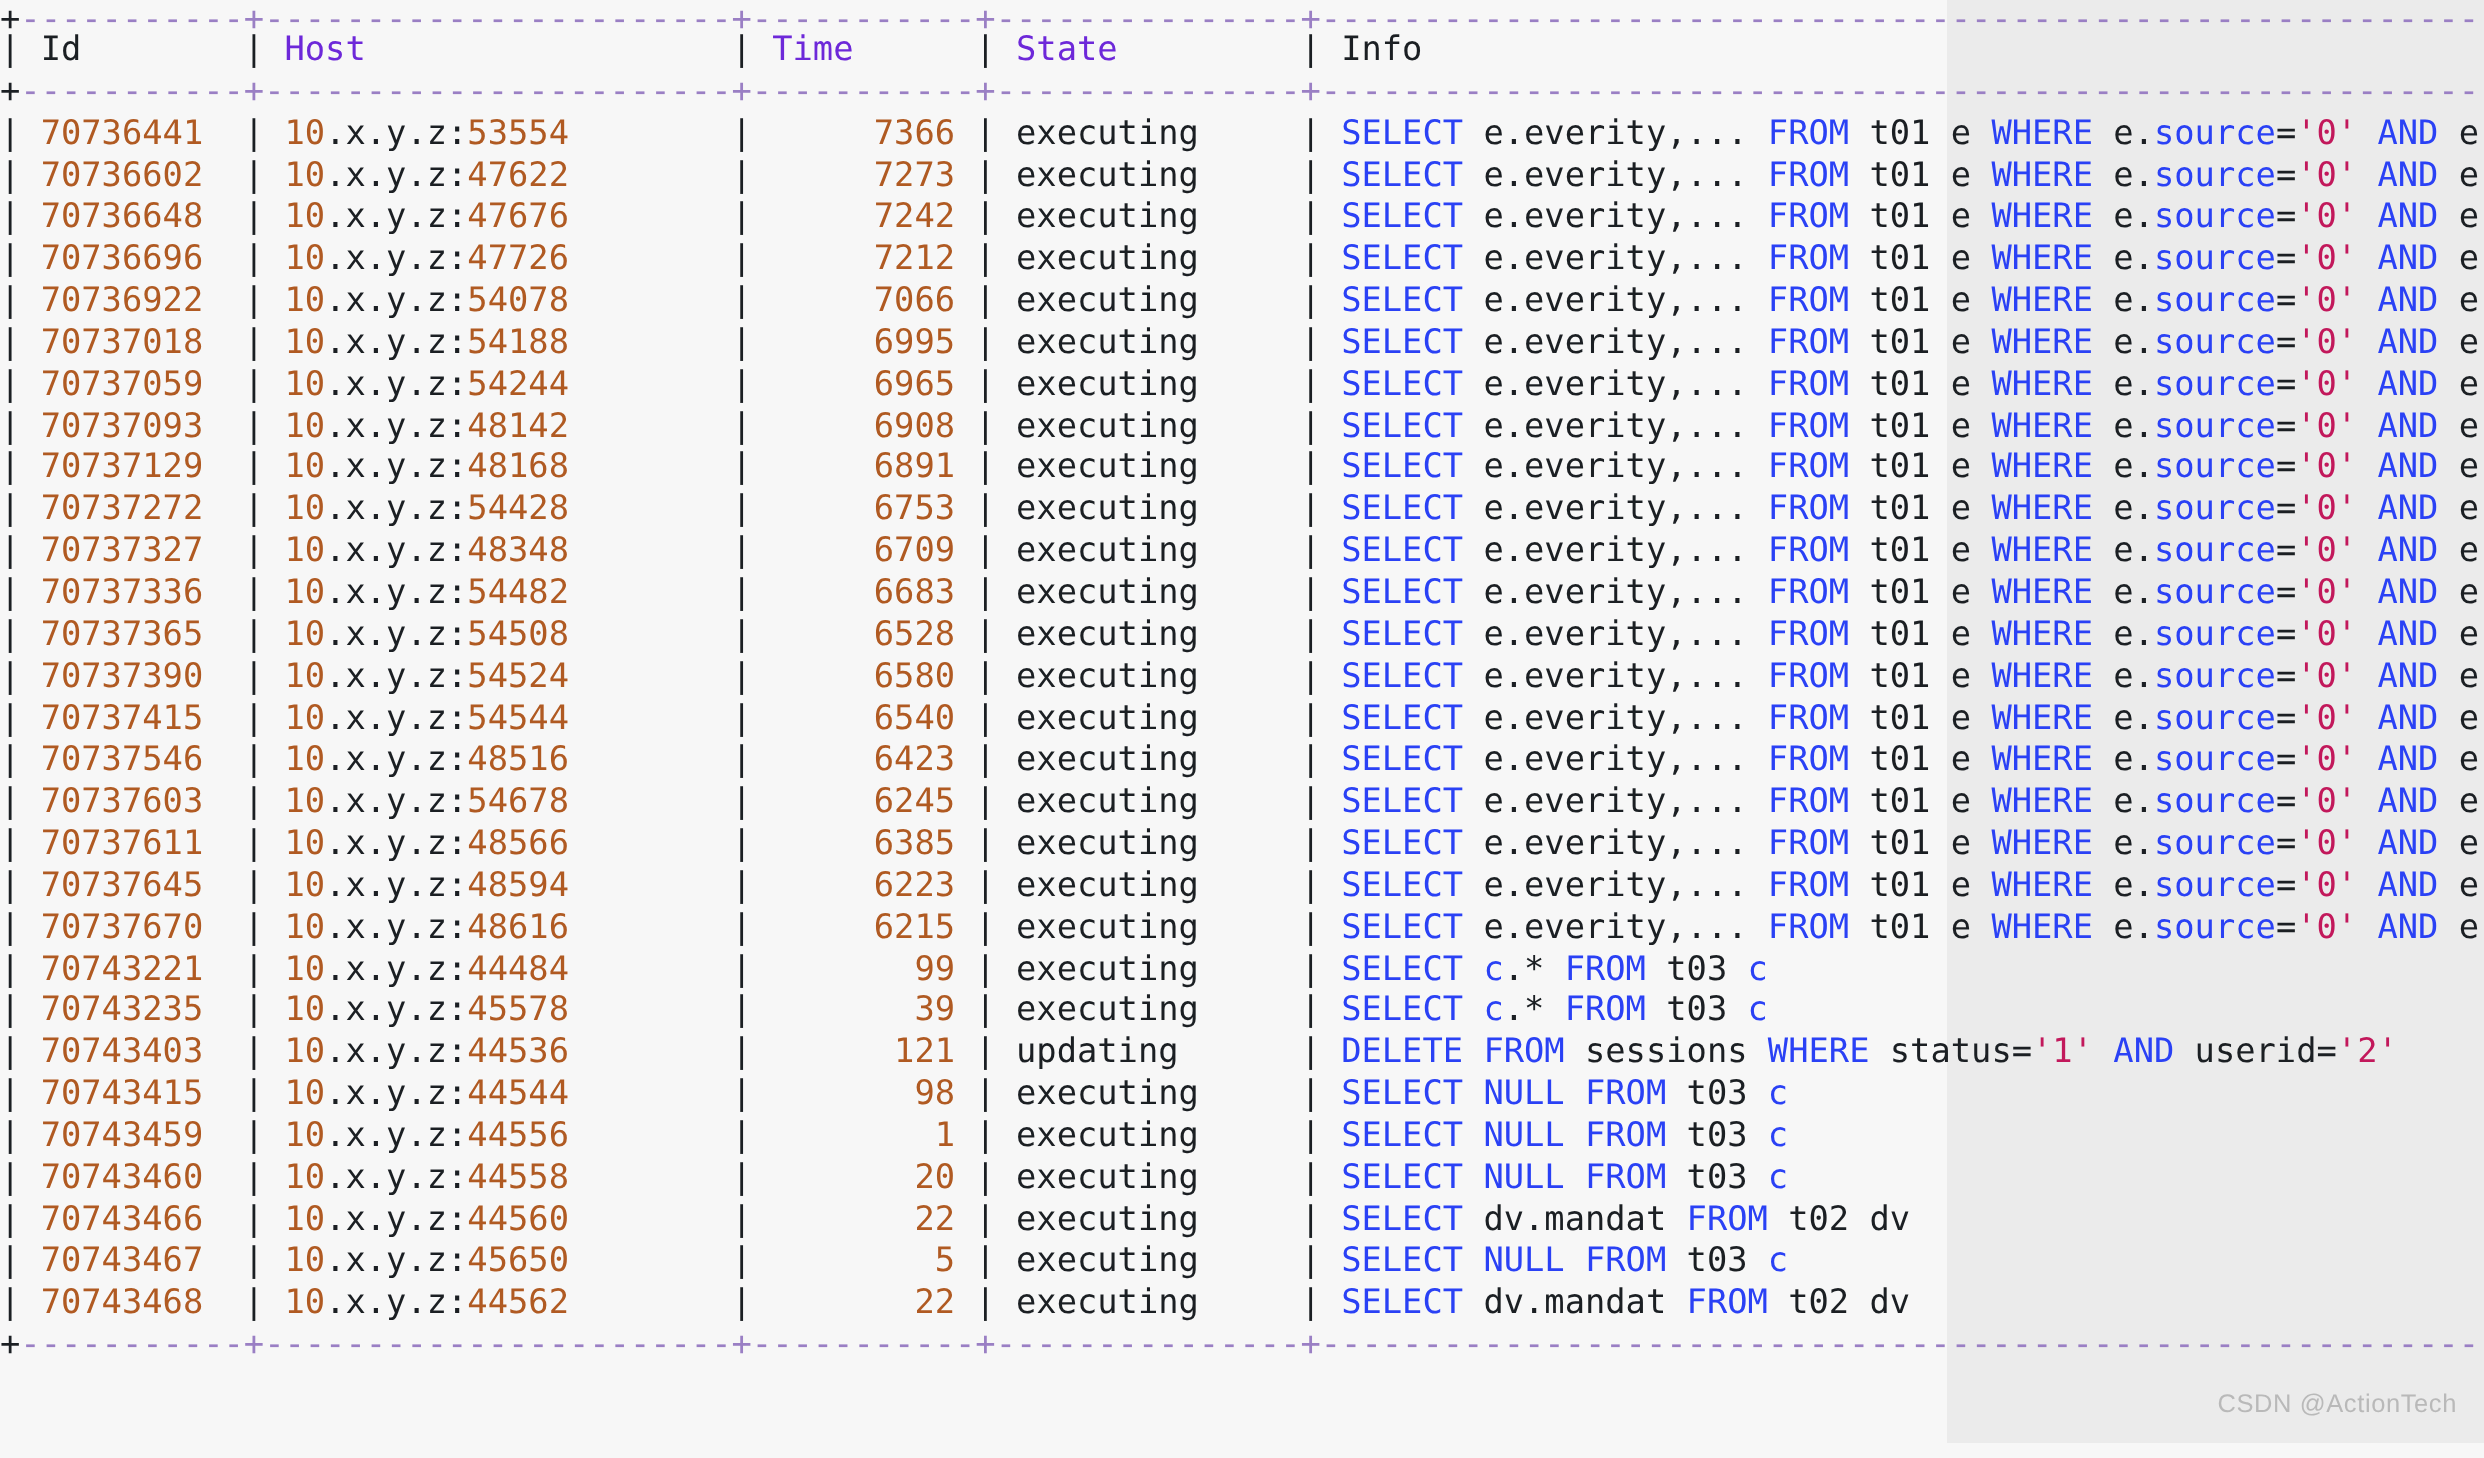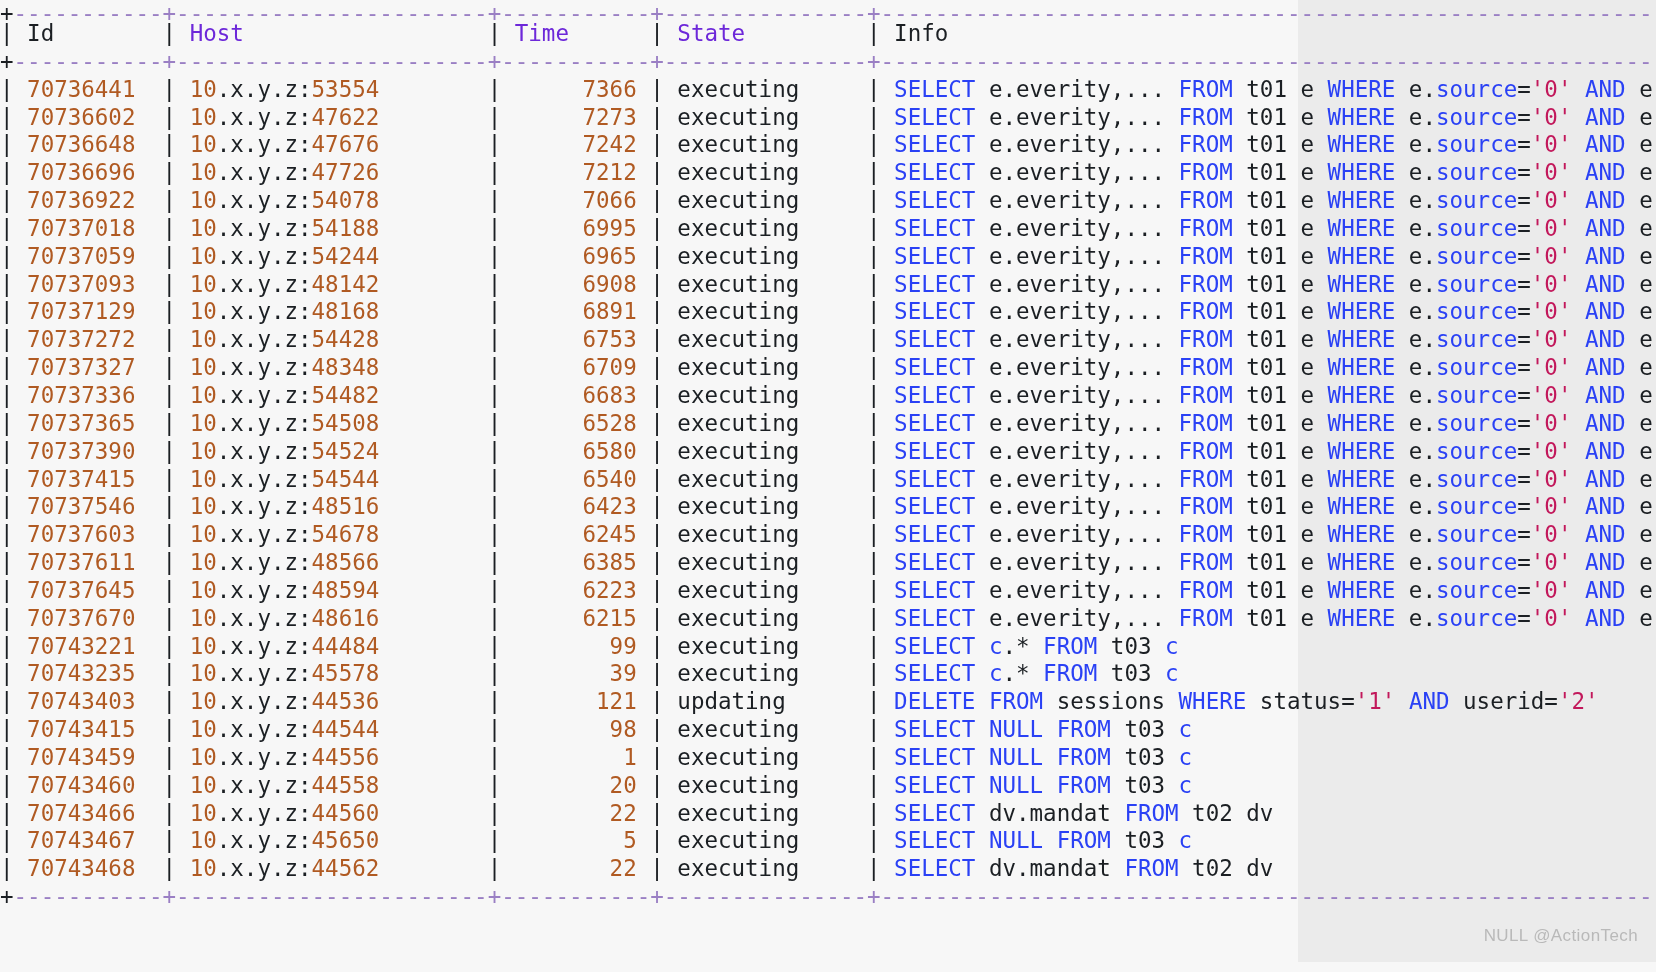--- a/index.html
+++ b/index.html
@@ -48,14 +48,14 @@
     font-size:17px;color:#b9b9b9;letter-spacing:.4px;
     white-space:pre;
   }
 </style>
 </head>
 <body>
 
 <div id="root">
   <div id="gray-pane"></div>
   <div id="term"><div class="line"><span class="pipe">+</span><span class="rule">-----------</span><span class="rule">+</span><span class="rule">-----------------------</span><span class="rule">+</span><span class="rule">-----------</span><span class="rule">+</span><span class="rule">---------------</span><span class="rule">+</span><span class="rule">------------------------------------------------------------------------------------------</span></div><div class="line"><span class="pipe">| </span><span class="hdrp">Id       </span><span class="pipe"> | </span><span class="hdr">Host                 </span><span class="pipe"> | </span><span class="hdr">Time     </span><span class="pipe"> | </span><span class="hdr">State        </span><span class="pipe"> | </span><span class="hdrp">Info</span></div><div class="line"><span class="pipe">+</span><span class="rule">-----------</span><span class="rule">+</span><span class="rule">-----------------------</span><span class="rule">+</span><span class="rule">-----------</span><span class="rule">+</span><span class="rule">---------------</span><span class="rule">+</span><span class="rule">------------------------------------------------------------------------------------------</span></div><div class="line"><span class="pipe">| </span><span class="num">70736441</span><span class="plain"> </span><span class="pipe"> | </span><span class="num">10</span><span class="plain">.x.y.z:</span><span class="num">53554</span><span class="plain">       </span><span class="pipe"> | </span><span class="plain">     </span><span class="num">7366</span><span class="pipe"> | </span><span class="plain">executing    </span><span class="pipe"> | </span><span><span class="kw">SELECT</span><span class="plain"> e.everity,... </span><span class="kw">FROM</span><span class="plain"> t01 e </span><span class="kw">WHERE</span><span class="plain"> e.</span><span class="kw">source</span><span class="plain">=</span><span class="str">'0'</span><span class="plain"> </span><span class="kw">AND</span><span class="plain"> e.ob</span></span><span class="pipe" style="position: absolute; left: 1640px;"> | </span></div><div class="line"><span class="pipe">| </span><span class="num">70736602</span><span class="plain"> </span><span class="pipe"> | </span><span class="num">10</span><span class="plain">.x.y.z:</span><span class="num">47622</span><span class="plain">       </span><span class="pipe"> | </span><span class="plain">     </span><span class="num">7273</span><span class="pipe"> | </span><span class="plain">executing    </span><span class="pipe"> | </span><span><span class="kw">SELECT</span><span class="plain"> e.everity,... </span><span class="kw">FROM</span><span class="plain"> t01 e </span><span class="kw">WHERE</span><span class="plain"> e.</span><span class="kw">source</span><span class="plain">=</span><span class="str">'0'</span><span class="plain"> </span><span class="kw">AND</span><span class="plain"> e.ob</span></span><span class="pipe" style="position: absolute; left: 1640px;"> | </span></div><div class="line"><span class="pipe">| </span><span class="num">70736648</span><span class="plain"> </span><span class="pipe"> | </span><span class="num">10</span><span class="plain">.x.y.z:</span><span class="num">47676</span><span class="plain">       </span><span class="pipe"> | </span><span class="plain">     </span><span class="num">7242</span><span class="pipe"> | </span><span class="plain">executing    </span><span class="pipe"> | </span><span><span class="kw">SELECT</span><span class="plain"> e.everity,... </span><span class="kw">FROM</span><span class="plain"> t01 e </span><span class="kw">WHERE</span><span class="plain"> e.</span><span class="kw">source</span><span class="plain">=</span><span class="str">'0'</span><span class="plain"> </span><span class="kw">AND</span><span class="plain"> e.ob</span></span><span class="pipe" style="position: absolute; left: 1640px;"> | </span></div><div class="line"><span class="pipe">| </span><span class="num">70736696</span><span class="plain"> </span><span class="pipe"> | </span><span class="num">10</span><span class="plain">.x.y.z:</span><span class="num">47726</span><span class="plain">       </span><span class="pipe"> | </span><span class="plain">     </span><span class="num">7212</span><span class="pipe"> | </span><span class="plain">executing    </span><span class="pipe"> | </span><span><span class="kw">SELECT</span><span class="plain"> e.everity,... </span><span class="kw">FROM</span><span class="plain"> t01 e </span><span class="kw">WHERE</span><span class="plain"> e.</span><span class="kw">source</span><span class="plain">=</span><span class="str">'0'</span><span class="plain"> </span><span class="kw">AND</span><span class="plain"> e.ob</span></span><span class="pipe" style="position: absolute; left: 1640px;"> | </span></div><div class="line"><span class="pipe">| </span><span class="num">70736922</span><span class="plain"> </span><span class="pipe"> | </span><span class="num">10</span><span class="plain">.x.y.z:</span><span class="num">54078</span><span class="plain">       </span><span class="pipe"> | </span><span class="plain">     </span><span class="num">7066</span><span class="pipe"> | </span><span class="plain">executing    </span><span class="pipe"> | </span><span><span class="kw">SELECT</span><span class="plain"> e.everity,... </span><span class="kw">FROM</span><span class="plain"> t01 e </span><span class="kw">WHERE</span><span class="plain"> e.</span><span class="kw">source</span><span class="plain">=</span><span class="str">'0'</span><span class="plain"> </span><span class="kw">AND</span><span class="plain"> e.ob</span></span><span class="pipe" style="position: absolute; left: 1640px;"> | </span></div><div class="line"><span class="pipe">| </span><span class="num">70737018</span><span class="plain"> </span><span class="pipe"> | </span><span class="num">10</span><span class="plain">.x.y.z:</span><span class="num">54188</span><span class="plain">       </span><span class="pipe"> | </span><span class="plain">     </span><span class="num">6995</span><span class="pipe"> | </span><span class="plain">executing    </span><span class="pipe"> | </span><span><span class="kw">SELECT</span><span class="plain"> e.everity,... </span><span class="kw">FROM</span><span class="plain"> t01 e </span><span class="kw">WHERE</span><span class="plain"> e.</span><span class="kw">source</span><span class="plain">=</span><span class="str">'0'</span><span class="plain"> </span><span class="kw">AND</span><span class="plain"> e.ob</span></span><span class="pipe" style="position: absolute; left: 1640px;"> | </span></div><div class="line"><span class="pipe">| </span><span class="num">70737059</span><span class="plain"> </span><span class="pipe"> | </span><span class="num">10</span><span class="plain">.x.y.z:</span><span class="num">54244</span><span class="plain">       </span><span class="pipe"> | </span><span class="plain">     </span><span class="num">6965</span><span class="pipe"> | </span><span class="plain">executing    </span><span class="pipe"> | </span><span><span class="kw">SELECT</span><span class="plain"> e.everity,... </span><span class="kw">FROM</span><span class="plain"> t01 e </span><span class="kw">WHERE</span><span class="plain"> e.</span><span class="kw">source</span><span class="plain">=</span><span class="str">'0'</span><span class="plain"> </span><span class="kw">AND</span><span class="plain"> e.ob</span></span><span class="pipe" style="position: absolute; left: 1640px;"> | </span></div><div class="line"><span class="pipe">| </span><span class="num">70737093</span><span class="plain"> </span><span class="pipe"> | </span><span class="num">10</span><span class="plain">.x.y.z:</span><span class="num">48142</span><span class="plain">       </span><span class="pipe"> | </span><span class="plain">     </span><span class="num">6908</span><span class="pipe"> | </span><span class="plain">executing    </span><span class="pipe"> | </span><span><span class="kw">SELECT</span><span class="plain"> e.everity,... </span><span class="kw">FROM</span><span class="plain"> t01 e </span><span class="kw">WHERE</span><span class="plain"> e.</span><span class="kw">source</span><span class="plain">=</span><span class="str">'0'</span><span class="plain"> </span><span class="kw">AND</span><span class="plain"> e.ob</span></span><span class="pipe" style="position: absolute; left: 1640px;"> | </span></div><div class="line"><span class="pipe">| </span><span class="num">70737129</span><span class="plain"> </span><span class="pipe"> | </span><span class="num">10</span><span class="plain">.x.y.z:</span><span class="num">48168</span><span class="plain">       </span><span class="pipe"> | </span><span class="plain">     </span><span class="num">6891</span><span class="pipe"> | </span><span class="plain">executing    </span><span class="pipe"> | </span><span><span class="kw">SELECT</span><span class="plain"> e.everity,... </span><span class="kw">FROM</span><span class="plain"> t01 e </span><span class="kw">WHERE</span><span class="plain"> e.</span><span class="kw">source</span><span class="plain">=</span><span class="str">'0'</span><span class="plain"> </span><span class="kw">AND</span><span class="plain"> e.ob</span></span><span class="pipe" style="position: absolute; left: 1640px;"> | </span></div><div class="line"><span class="pipe">| </span><span class="num">70737272</span><span class="plain"> </span><span class="pipe"> | </span><span class="num">10</span><span class="plain">.x.y.z:</span><span class="num">54428</span><span class="plain">       </span><span class="pipe"> | </span><span class="plain">     </span><span class="num">6753</span><span class="pipe"> | </span><span class="plain">executing    </span><span class="pipe"> | </span><span><span class="kw">SELECT</span><span class="plain"> e.everity,... </span><span class="kw">FROM</span><span class="plain"> t01 e </span><span class="kw">WHERE</span><span class="plain"> e.</span><span class="kw">source</span><span class="plain">=</span><span class="str">'0'</span><span class="plain"> </span><span class="kw">AND</span><span class="plain"> e.ob</span></span><span class="pipe" style="position: absolute; left: 1640px;"> | </span></div><div class="line"><span class="pipe">| </span><span class="num">70737327</span><span class="plain"> </span><span class="pipe"> | </span><span class="num">10</span><span class="plain">.x.y.z:</span><span class="num">48348</span><span class="plain">       </span><span class="pipe"> | </span><span class="plain">     </span><span class="num">6709</span><span class="pipe"> | </span><span class="plain">executing    </span><span class="pipe"> | </span><span><span class="kw">SELECT</span><span class="plain"> e.everity,... </span><span class="kw">FROM</span><span class="plain"> t01 e </span><span class="kw">WHERE</span><span class="plain"> e.</span><span class="kw">source</span><span class="plain">=</span><span class="str">'0'</span><span class="plain"> </span><span class="kw">AND</span><span class="plain"> e.ob</span></span><span class="pipe" style="position: absolute; left: 1640px;"> | </span></div><div class="line"><span class="pipe">| </span><span class="num">70737336</span><span class="plain"> </span><span class="pipe"> | </span><span class="num">10</span><span class="plain">.x.y.z:</span><span class="num">54482</span><span class="plain">       </span><span class="pipe"> | </span><span class="plain">     </span><span class="num">6683</span><span class="pipe"> | </span><span class="plain">executing    </span><span class="pipe"> | </span><span><span class="kw">SELECT</span><span class="plain"> e.everity,... </span><span class="kw">FROM</span><span class="plain"> t01 e </span><span class="kw">WHERE</span><span class="plain"> e.</span><span class="kw">source</span><span class="plain">=</span><span class="str">'0'</span><span class="plain"> </span><span class="kw">AND</span><span class="plain"> e.ob</span></span><span class="pipe" style="position: absolute; left: 1640px;"> | </span></div><div class="line"><span class="pipe">| </span><span class="num">70737365</span><span class="plain"> </span><span class="pipe"> | </span><span class="num">10</span><span class="plain">.x.y.z:</span><span class="num">54508</span><span class="plain">       </span><span class="pipe"> | </span><span class="plain">     </span><span class="num">6528</span><span class="pipe"> | </span><span class="plain">executing    </span><span class="pipe"> | </span><span><span class="kw">SELECT</span><span class="plain"> e.everity,... </span><span class="kw">FROM</span><span class="plain"> t01 e </span><span class="kw">WHERE</span><span class="plain"> e.</span><span class="kw">source</span><span class="plain">=</span><span class="str">'0'</span><span class="plain"> </span><span class="kw">AND</span><span class="plain"> e.ob</span></span><span class="pipe" style="position: absolute; left: 1640px;"> | </span></div><div class="line"><span class="pipe">| </span><span class="num">70737390</span><span class="plain"> </span><span class="pipe"> | </span><span class="num">10</span><span class="plain">.x.y.z:</span><span class="num">54524</span><span class="plain">       </span><span class="pipe"> | </span><span class="plain">     </span><span class="num">6580</span><span class="pipe"> | </span><span class="plain">executing    </span><span class="pipe"> | </span><span><span class="kw">SELECT</span><span class="plain"> e.everity,... </span><span class="kw">FROM</span><span class="plain"> t01 e </span><span class="kw">WHERE</span><span class="plain"> e.</span><span class="kw">source</span><span class="plain">=</span><span class="str">'0'</span><span class="plain"> </span><span class="kw">AND</span><span class="plain"> e.ob</span></span><span class="pipe" style="position: absolute; left: 1640px;"> | </span></div><div class="line"><span class="pipe">| </span><span class="num">70737415</span><span class="plain"> </span><span class="pipe"> | </span><span class="num">10</span><span class="plain">.x.y.z:</span><span class="num">54544</span><span class="plain">       </span><span class="pipe"> | </span><span class="plain">     </span><span class="num">6540</span><span class="pipe"> | </span><span class="plain">executing    </span><span class="pipe"> | </span><span><span class="kw">SELECT</span><span class="plain"> e.everity,... </span><span class="kw">FROM</span><span class="plain"> t01 e </span><span class="kw">WHERE</span><span class="plain"> e.</span><span class="kw">source</span><span class="plain">=</span><span class="str">'0'</span><span class="plain"> </span><span class="kw">AND</span><span class="plain"> e.ob</span></span><span class="pipe" style="position: absolute; left: 1640px;"> | </span></div><div class="line"><span class="pipe">| </span><span class="num">70737546</span><span class="plain"> </span><span class="pipe"> | </span><span class="num">10</span><span class="plain">.x.y.z:</span><span class="num">48516</span><span class="plain">       </span><span class="pipe"> | </span><span class="plain">     </span><span class="num">6423</span><span class="pipe"> | </span><span class="plain">executing    </span><span class="pipe"> | </span><span><span class="kw">SELECT</span><span class="plain"> e.everity,... </span><span class="kw">FROM</span><span class="plain"> t01 e </span><span class="kw">WHERE</span><span class="plain"> e.</span><span class="kw">source</span><span class="plain">=</span><span class="str">'0'</span><span class="plain"> </span><span class="kw">AND</span><span class="plain"> e.ob</span></span><span class="pipe" style="position: absolute; left: 1640px;"> | </span></div><div class="line"><span class="pipe">| </span><span class="num">70737603</span><span class="plain"> </span><span class="pipe"> | </span><span class="num">10</span><span class="plain">.x.y.z:</span><span class="num">54678</span><span class="plain">       </span><span class="pipe"> | </span><span class="plain">     </span><span class="num">6245</span><span class="pipe"> | </span><span class="plain">executing    </span><span class="pipe"> | </span><span><span class="kw">SELECT</span><span class="plain"> e.everity,... </span><span class="kw">FROM</span><span class="plain"> t01 e </span><span class="kw">WHERE</span><span class="plain"> e.</span><span class="kw">source</span><span class="plain">=</span><span class="str">'0'</span><span class="plain"> </span><span class="kw">AND</span><span class="plain"> e.ob</span></span><span class="pipe" style="position: absolute; left: 1640px;"> | </span></div><div class="line"><span class="pipe">| </span><span class="num">70737611</span><span class="plain"> </span><span class="pipe"> | </span><span class="num">10</span><span class="plain">.x.y.z:</span><span class="num">48566</span><span class="plain">       </span><span class="pipe"> | </span><span class="plain">     </span><span class="num">6385</span><span class="pipe"> | </span><span class="plain">executing    </span><span class="pipe"> | </span><span><span class="kw">SELECT</span><span class="plain"> e.everity,... </span><span class="kw">FROM</span><span class="plain"> t01 e </span><span class="kw">WHERE</span><span class="plain"> e.</span><span class="kw">source</span><span class="plain">=</span><span class="str">'0'</span><span class="plain"> </span><span class="kw">AND</span><span class="plain"> e.ob</span></span><span class="pipe" style="position: absolute; left: 1640px;"> | </span></div><div class="line"><span class="pipe">| </span><span class="num">70737645</span><span class="plain"> </span><span class="pipe"> | </span><span class="num">10</span><span class="plain">.x.y.z:</span><span class="num">48594</span><span class="plain">       </span><span class="pipe"> | </span><span class="plain">     </span><span class="num">6223</span><span class="pipe"> | </span><span class="plain">executing    </span><span class="pipe"> | </span><span><span class="kw">SELECT</span><span class="plain"> e.everity,... </span><span class="kw">FROM</span><span class="plain"> t01 e </span><span class="kw">WHERE</span><span class="plain"> e.</span><span class="kw">source</span><span class="plain">=</span><span class="str">'0'</span><span class="plain"> </span><span class="kw">AND</span><span class="plain"> e.ob</span></span><span class="pipe" style="position: absolute; left: 1640px;"> | </span></div><div class="line"><span class="pipe">| </span><span class="num">70737670</span><span class="plain"> </span><span class="pipe"> | </span><span class="num">10</span><span class="plain">.x.y.z:</span><span class="num">48616</span><span class="plain">       </span><span class="pipe"> | </span><span class="plain">     </span><span class="num">6215</span><span class="pipe"> | </span><span class="plain">executing    </span><span class="pipe"> | </span><span><span class="kw">SELECT</span><span class="plain"> e.everity,... </span><span class="kw">FROM</span><span class="plain"> t01 e </span><span class="kw">WHERE</span><span class="plain"> e.</span><span class="kw">source</span><span class="plain">=</span><span class="str">'0'</span><span class="plain"> </span><span class="kw">AND</span><span class="plain"> e.ob</span></span><span class="pipe" style="position: absolute; left: 1640px;"> | </span></div><div class="line"><span class="pipe">| </span><span class="num">70743221</span><span class="plain"> </span><span class="pipe"> | </span><span class="num">10</span><span class="plain">.x.y.z:</span><span class="num">44484</span><span class="plain">       </span><span class="pipe"> | </span><span class="plain">       </span><span class="num">99</span><span class="pipe"> | </span><span class="plain">executing    </span><span class="pipe"> | </span><span><span class="kw">SELECT</span><span class="plain"> </span><span class="kw">c</span><span class="plain">.* </span><span class="kw">FROM</span><span class="plain"> t03 </span><span class="kw">c</span></span><span class="pipe" style="position: absolute; left: 1640px;"> | </span></div><div class="line"><span class="pipe">| </span><span class="num">70743235</span><span class="plain"> </span><span class="pipe"> | </span><span class="num">10</span><span class="plain">.x.y.z:</span><span class="num">45578</span><span class="plain">       </span><span class="pipe"> | </span><span class="plain">       </span><span class="num">39</span><span class="pipe"> | </span><span class="plain">executing    </span><span class="pipe"> | </span><span><span class="kw">SELECT</span><span class="plain"> </span><span class="kw">c</span><span class="plain">.* </span><span class="kw">FROM</span><span class="plain"> t03 </span><span class="kw">c</span></span><span class="pipe" style="position: absolute; left: 1640px;"> | </span></div><div class="line"><span class="pipe">| </span><span class="num">70743403</span><span class="plain"> </span><span class="pipe"> | </span><span class="num">10</span><span class="plain">.x.y.z:</span><span class="num">44536</span><span class="plain">       </span><span class="pipe"> | </span><span class="plain">      </span><span class="num">121</span><span class="pipe"> | </span><span class="plain">updating     </span><span class="pipe"> | </span><span><span class="kw">DELETE</span><span class="plain"> </span><span class="kw">FROM</span><span class="plain"> sessions </span><span class="kw">WHERE</span><span class="plain"> status=</span><span class="str">'1'</span><span class="plain"> </span><span class="kw">AND</span><span class="plain"> userid=</span><span class="str">'2'</span></span><span class="pipe" style="position: absolute; left: 1640px;"> | </span></div><div class="line"><span class="pipe">| </span><span class="num">70743415</span><span class="plain"> </span><span class="pipe"> | </span><span class="num">10</span><span class="plain">.x.y.z:</span><span class="num">44544</span><span class="plain">       </span><span class="pipe"> | </span><span class="plain">       </span><span class="num">98</span><span class="pipe"> | </span><span class="plain">executing    </span><span class="pipe"> | </span><span><span class="kw">SELECT</span><span class="plain"> </span><span class="kw">NULL</span><span class="plain"> </span><span class="kw">FROM</span><span class="plain"> t03 </span><span class="kw">c</span></span><span class="pipe" style="position: absolute; left: 1640px;"> | </span></div><div class="line"><span class="pipe">| </span><span class="num">70743459</span><span class="plain"> </span><span class="pipe"> | </span><span class="num">10</span><span class="plain">.x.y.z:</span><span class="num">44556</span><span class="plain">       </span><span class="pipe"> | </span><span class="plain">        </span><span class="num">1</span><span class="pipe"> | </span><span class="plain">executing    </span><span class="pipe"> | </span><span><span class="kw">SELECT</span><span class="plain"> </span><span class="kw">NULL</span><span class="plain"> </span><span class="kw">FROM</span><span class="plain"> t03 </span><span class="kw">c</span></span><span class="pipe" style="position: absolute; left: 1640px;"> | </span></div><div class="line"><span class="pipe">| </span><span class="num">70743460</span><span class="plain"> </span><span class="pipe"> | </span><span class="num">10</span><span class="plain">.x.y.z:</span><span class="num">44558</span><span class="plain">       </span><span class="pipe"> | </span><span class="plain">       </span><span class="num">20</span><span class="pipe"> | </span><span class="plain">executing    </span><span class="pipe"> | </span><span><span class="kw">SELECT</span><span class="plain"> </span><span class="kw">NULL</span><span class="plain"> </span><span class="kw">FROM</span><span class="plain"> t03 </span><span class="kw">c</span></span><span class="pipe" style="position: absolute; left: 1640px;"> | </span></div><div class="line"><span class="pipe">| </span><span class="num">70743466</span><span class="plain"> </span><span class="pipe"> | </span><span class="num">10</span><span class="plain">.x.y.z:</span><span class="num">44560</span><span class="plain">       </span><span class="pipe"> | </span><span class="plain">       </span><span class="num">22</span><span class="pipe"> | </span><span class="plain">executing    </span><span class="pipe"> | </span><span><span class="kw">SELECT</span><span class="plain"> dv.mandat </span><span class="kw">FROM</span><span class="plain"> t02 dv</span></span><span class="pipe" style="position: absolute; left: 1640px;"> | </span></div><div class="line"><span class="pipe">| </span><span class="num">70743467</span><span class="plain"> </span><span class="pipe"> | </span><span class="num">10</span><span class="plain">.x.y.z:</span><span class="num">45650</span><span class="plain">       </span><span class="pipe"> | </span><span class="plain">        </span><span class="num">5</span><span class="pipe"> | </span><span class="plain">executing    </span><span class="pipe"> | </span><span><span class="kw">SELECT</span><span class="plain"> </span><span class="kw">NULL</span><span class="plain"> </span><span class="kw">FROM</span><span class="plain"> t03 </span><span class="kw">c</span></span><span class="pipe" style="position: absolute; left: 1640px;"> | </span></div><div class="line"><span class="pipe">| </span><span class="num">70743468</span><span class="plain"> </span><span class="pipe"> | </span><span class="num">10</span><span class="plain">.x.y.z:</span><span class="num">44562</span><span class="plain">       </span><span class="pipe"> | </span><span class="plain">       </span><span class="num">22</span><span class="pipe"> | </span><span class="plain">executing    </span><span class="pipe"> | </span><span><span class="kw">SELECT</span><span class="plain"> dv.mandat </span><span class="kw">FROM</span><span class="plain"> t02 dv</span></span><span class="pipe" style="position: absolute; left: 1640px;"> | </span></div><div class="line"><span class="pipe">+</span><span class="rule">-----------</span><span class="rule">+</span><span class="rule">-----------------------</span><span class="rule">+</span><span class="rule">-----------</span><span class="rule">+</span><span class="rule">---------------</span><span class="rule">+</span><span class="rule">------------------------------------------------------------------------------------------</span></div></div>
-  <div id="watermark">NULL @ActionTech</div>
+  <div id="watermark">CSDN @ActionTech</div>
 </div>
 
 </body></html>

